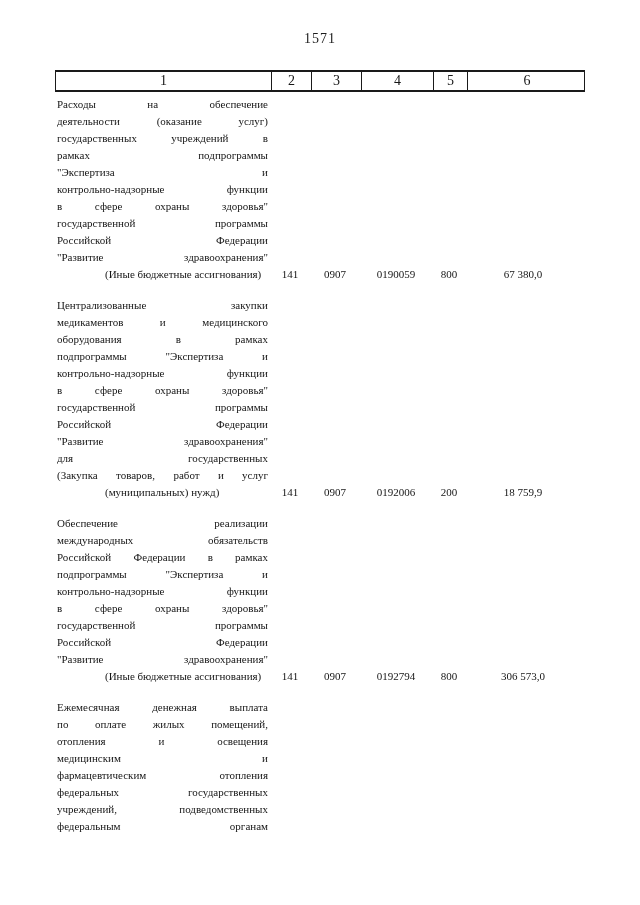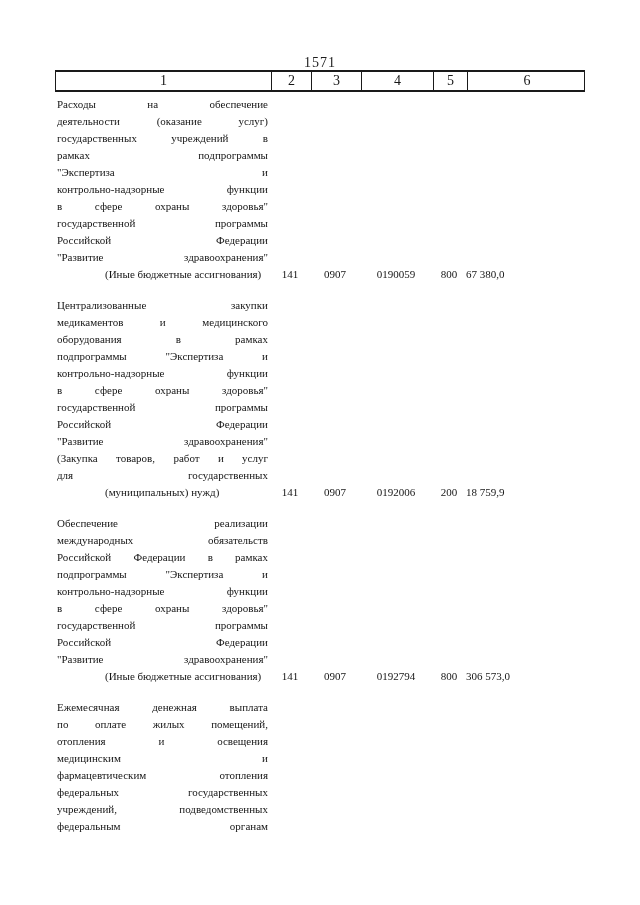--- a/index.html
+++ b/index.html
@@ -18,21 +18,20 @@
   }
   .page-number {
     position: absolute;
     top: 31px;
     left: 0;
     width: 100%;
     text-align: center;
     font-size: 14px;
     letter-spacing: 1px;
     color: #1c1c1c;
-    margin-top: 24px;
   }
   .budget-table {
     position: absolute;
     left: 55px;
     top: 70px;
     width: 530px;
   }
   .thead {
     display: grid;
     grid-template-columns: 215px 40px 50px 72px 34px 119px;
@@ -75,21 +74,21 @@
   .nl.left-last {
     text-align: left;
     text-align-last: left;
     margin-left: 48px;
     -moz-text-align-last: left;
   }
   .cell.code {
     text-align: center;
   }
   .cell.amount {
-    text-align: left;
+    text-align: center;
     padding-right: 5px;
     box-sizing: border-box;
   }
 </style>
 </head>
 <body>
 
 <div class="page">
   <div class="page-number">1571</div>
 
@@ -127,22 +126,22 @@
           <div class="cell name">
             <div class="nl">Централизованные закупки</div>
             <div class="nl">медикаментов и медицинского</div>
             <div class="nl">оборудования в рамках</div>
             <div class="nl">подпрограммы "Экспертиза и</div>
             <div class="nl">контрольно-надзорные функции</div>
             <div class="nl">в сфере охраны здоровья"</div>
             <div class="nl">государственной программы</div>
             <div class="nl">Российской Федерации</div>
             <div class="nl">"Развитие здравоохранения"</div>
+            <div class="nl">для государственных</div>
             <div class="nl">(Закупка товаров, работ и услуг</div>
-            <div class="nl">для государственных</div>
             <div class="nl left-last">(муниципальных) нужд)</div>
           </div>
           <div class="cell code">141</div>
           <div class="cell code">0907</div>
           <div class="cell code">0192006</div>
           <div class="cell code">200</div>
           <div class="cell amount">18 759,9</div>
         </div>
         <div class="trow">
           <div class="cell name">

